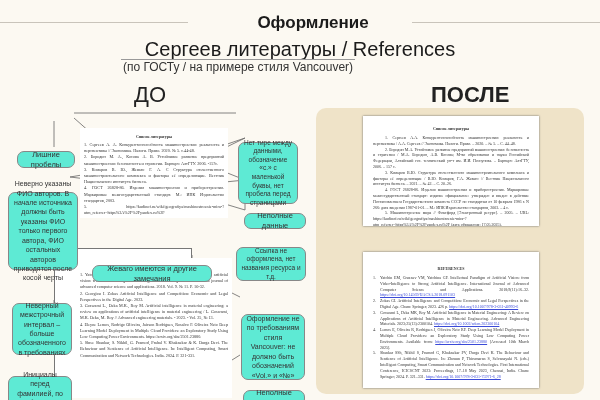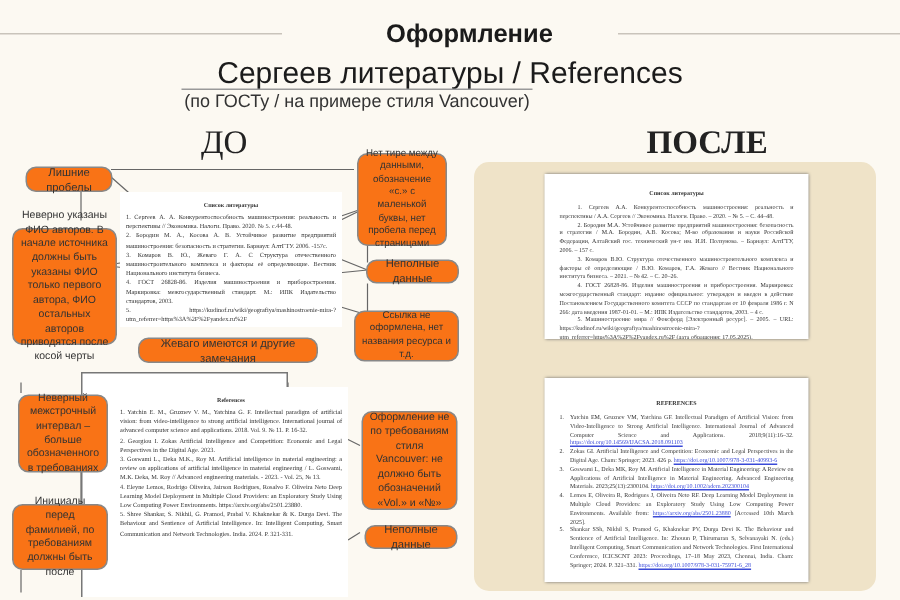--- a/index.html
+++ b/index.html
@@ -5,33 +5,33 @@
   * { box-sizing: border-box; margin: 0; padding: 0; }
   html, body { width: 600px; height: 400px; overflow: hidden; }
   body { background: #fcf9f2; font-family: "Liberation Sans", sans-serif; color: #222; position: relative; }
 
   .hdr-line { position: absolute; top: 22px; height: 1px; background: #c9c4bb; }
   .title { position: absolute; top: 13px; left: 0; width: 594px; text-align: center; font-weight: bold; font-size: 17px; color: #1b1b1b; padding-left: 32px; }
   .subtitle { position: absolute; top: 38px; left: 0; width: 600px; text-align: center; font-size: 20px; color: #1b1b1b; }
   .subnote { position: absolute; top: 60px; left: 0; width: 476px; text-align: center; font-size: 12px; color: #333; }
   .subnote span { border-top: 1px solid #999; padding: 0 2px; }
 
-  .col-title { position: absolute; top: 82px; font-size: 22px; font-family: Liberation Serif, serif; }
+  .col-title { position: absolute; top: 82px; font-size: 22px; }
   .col-title.left { left: 134px; }
   .col-title.right { left: 431px; font-weight: bold; }
 
   
   .frame { position: absolute; border: 1px solid #777; background: #fff; }
   .page { position: absolute; background: #fff; overflow: hidden; font-family: "Liberation Serif", serif; color: #333; }
   .page .ptitle { text-align: center; font-weight: bold; font-size: 4px; margin-bottom: 3px; }
   .page .pline { font-size: 4.2px; line-height: 6.2px; text-align: justify; }
 
-  .bubble { position: absolute; background: #f97316; border: 1px solid #888; border-radius: 7px;
+  .bubble { position: absolute; background: #5eead4; border: 1px solid #888; border-radius: 7px;
             font-size: 7.5px; line-height: 10px; text-align: center; color: #333; padding: 2px 4px;
-            display: flex; align-items: center; justify-content: center; }
+            display: flex; align-items: center; justify-content: center; margin-top: 40px; }
 
   svg.lines { position: absolute; left: 0; top: 0; pointer-events: none; }
 
   
   .panel { position: absolute; left: 316px; top: 108px; width: 268px; height: 286px; background: #efe3c8; border-radius: 10px; }
   .rpage { position: absolute; background: #fff; box-shadow: 0 0 2px #666; overflow: hidden; font-family: "Liberation Serif", serif; color: #333; padding: 10px 10px; }
   .rpage .ptitle { text-align: center; font-weight: bold; font-size: 4px; margin-bottom: 4px; }
   .rpage .pline { font-size: 4px; line-height: 5.8px; text-align: justify; }
   .rpage .pline .link { color: #3a4ad8; text-decoration: underline; }
 </style>

